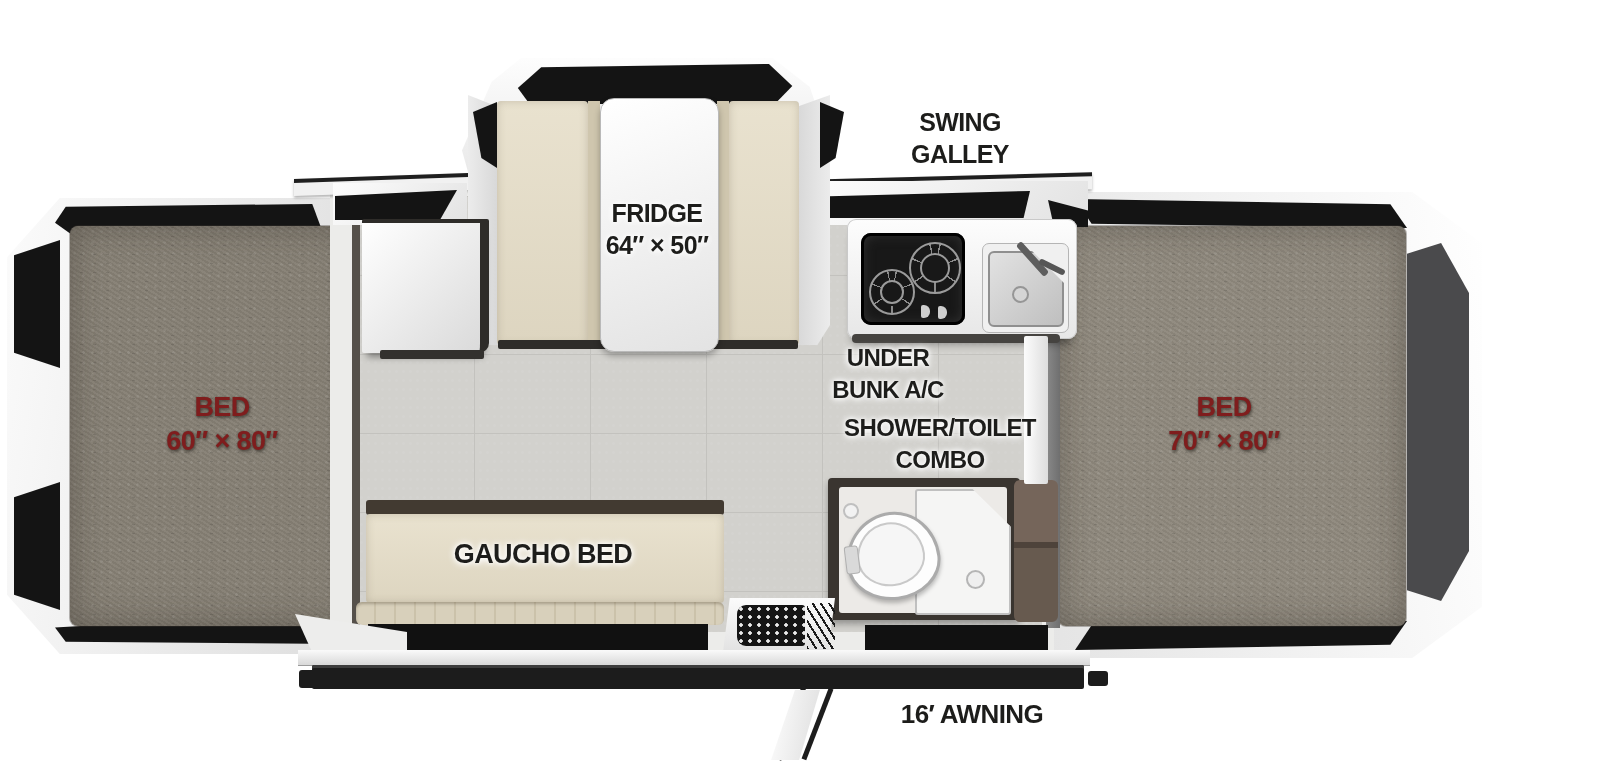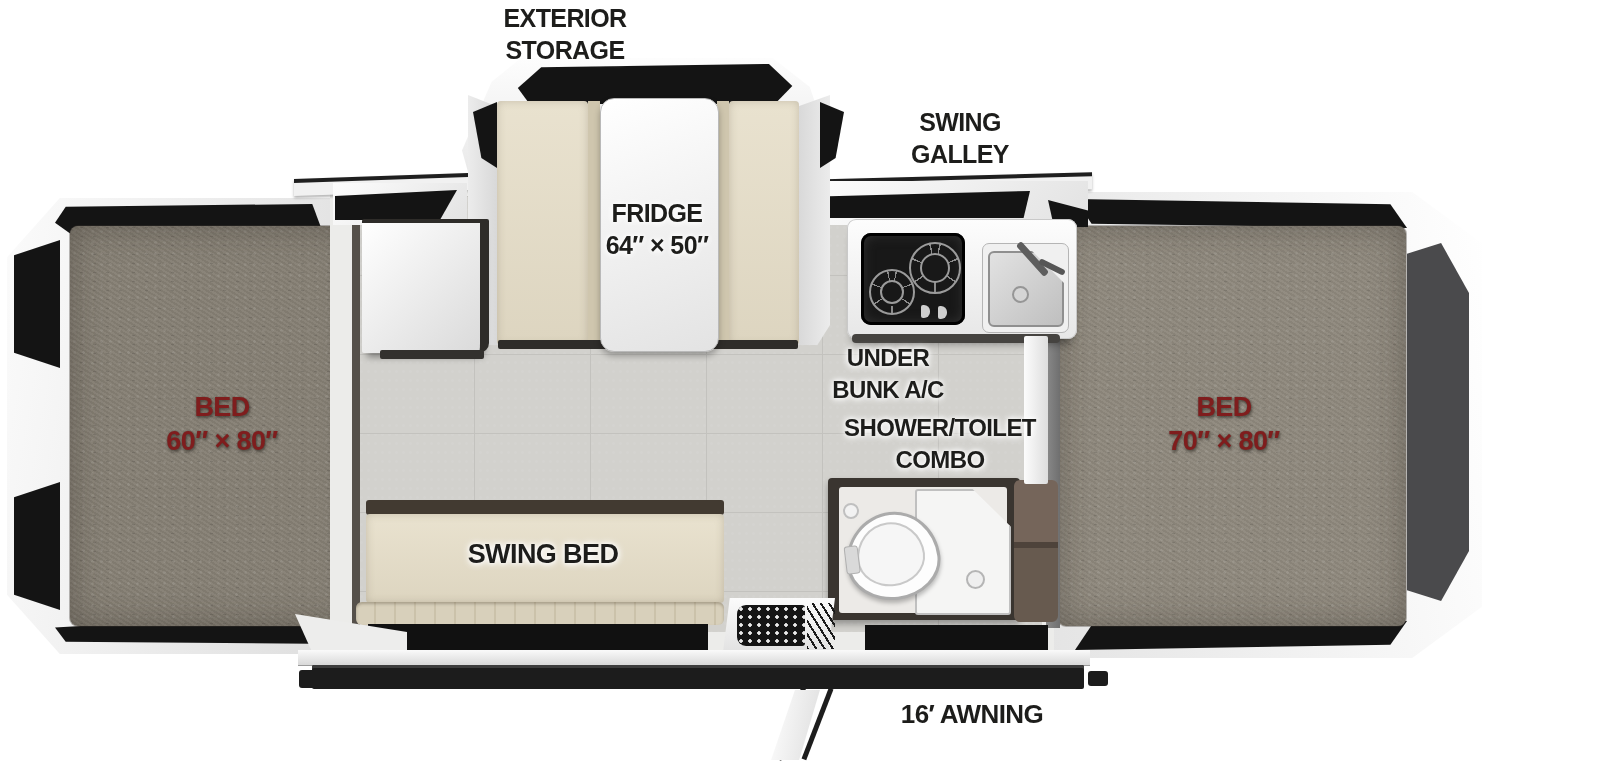--- a/index.html
+++ b/index.html
@@ -156,42 +156,38 @@
               border-bottom:1px solid #9c9c9c;"></div>
   <div class="abs" style="left:312px;top:665px;width:772px;height:24px;background:#1c1c1c;border-radius:2px;
               box-shadow:inset 0 3px 0 #3d3d3d;"></div>
   <div class="abs" style="left:299px;top:670px;width:15px;height:18px;background:#1c1c1c;border-radius:3px 0 0 3px;"></div>
   <div class="abs" style="left:1088px;top:671px;width:20px;height:15px;background:#1c1c1c;border-radius:3px;"></div>
   <div class="abs" style="left:789px;top:684px;width:5px;height:78px;background:#1d1d1d;transform:rotate(19deg);"></div>
   <div class="abs" style="left:815px;top:686px;width:5px;height:76px;background:#1d1d1d;transform:rotate(21deg);"></div>
   <div class="abs" style="left:770px;top:690px;width:52px;height:70px;background:linear-gradient(100deg,#ffffff,#dcdcdc);
               clip-path:polygon(48% 0,96% 0,56% 100%,2% 100%);"></div>
 
-  <div class="lbl" style="left:445px;top:2px;width:240px;">
-    <div>EXTERIOR</div>
-    <div>STORAGE</div>
-  </div>
   <div class="lbl" style="left:840px;top:106px;width:240px;">
     <div>SWING</div>
     <div>GALLEY</div>
   </div>
   <div class="lbl" style="left:537px;top:197px;width:240px;">
     <div>FRIDGE</div>
     <div>64″ × 50″</div>
   </div>
   <div class="lbl" style="left:768px;top:342px;width:240px;font-size:24px;">
     <div>UNDER</div>
     <div>BUNK A/C</div>
   </div>
   <div class="lbl" style="left:810px;top:412px;width:260px;font-size:24px;">
     <div>SHOWER/TOILET</div>
     <div>COMBO</div>
   </div>
   <div class="lbl" style="left:423px;top:538px;width:240px;font-size:27px;">
-    <div>SWING BED</div>
+    <div>GAUCHO BED</div>
   </div>
   <div class="lbl lbl-white" style="left:102px;top:390px;width:240px;font-size:27px;line-height:34px;">
     <div>BED</div>
     <div>60″ × 80″</div>
   </div>
   <div class="lbl lbl-white" style="left:1104px;top:390px;width:240px;font-size:27px;line-height:34px;">
     <div>BED</div>
     <div>70″ × 80″</div>
   </div>
   <div class="lbl" style="left:852px;top:698px;width:240px;font-size:26px;">

